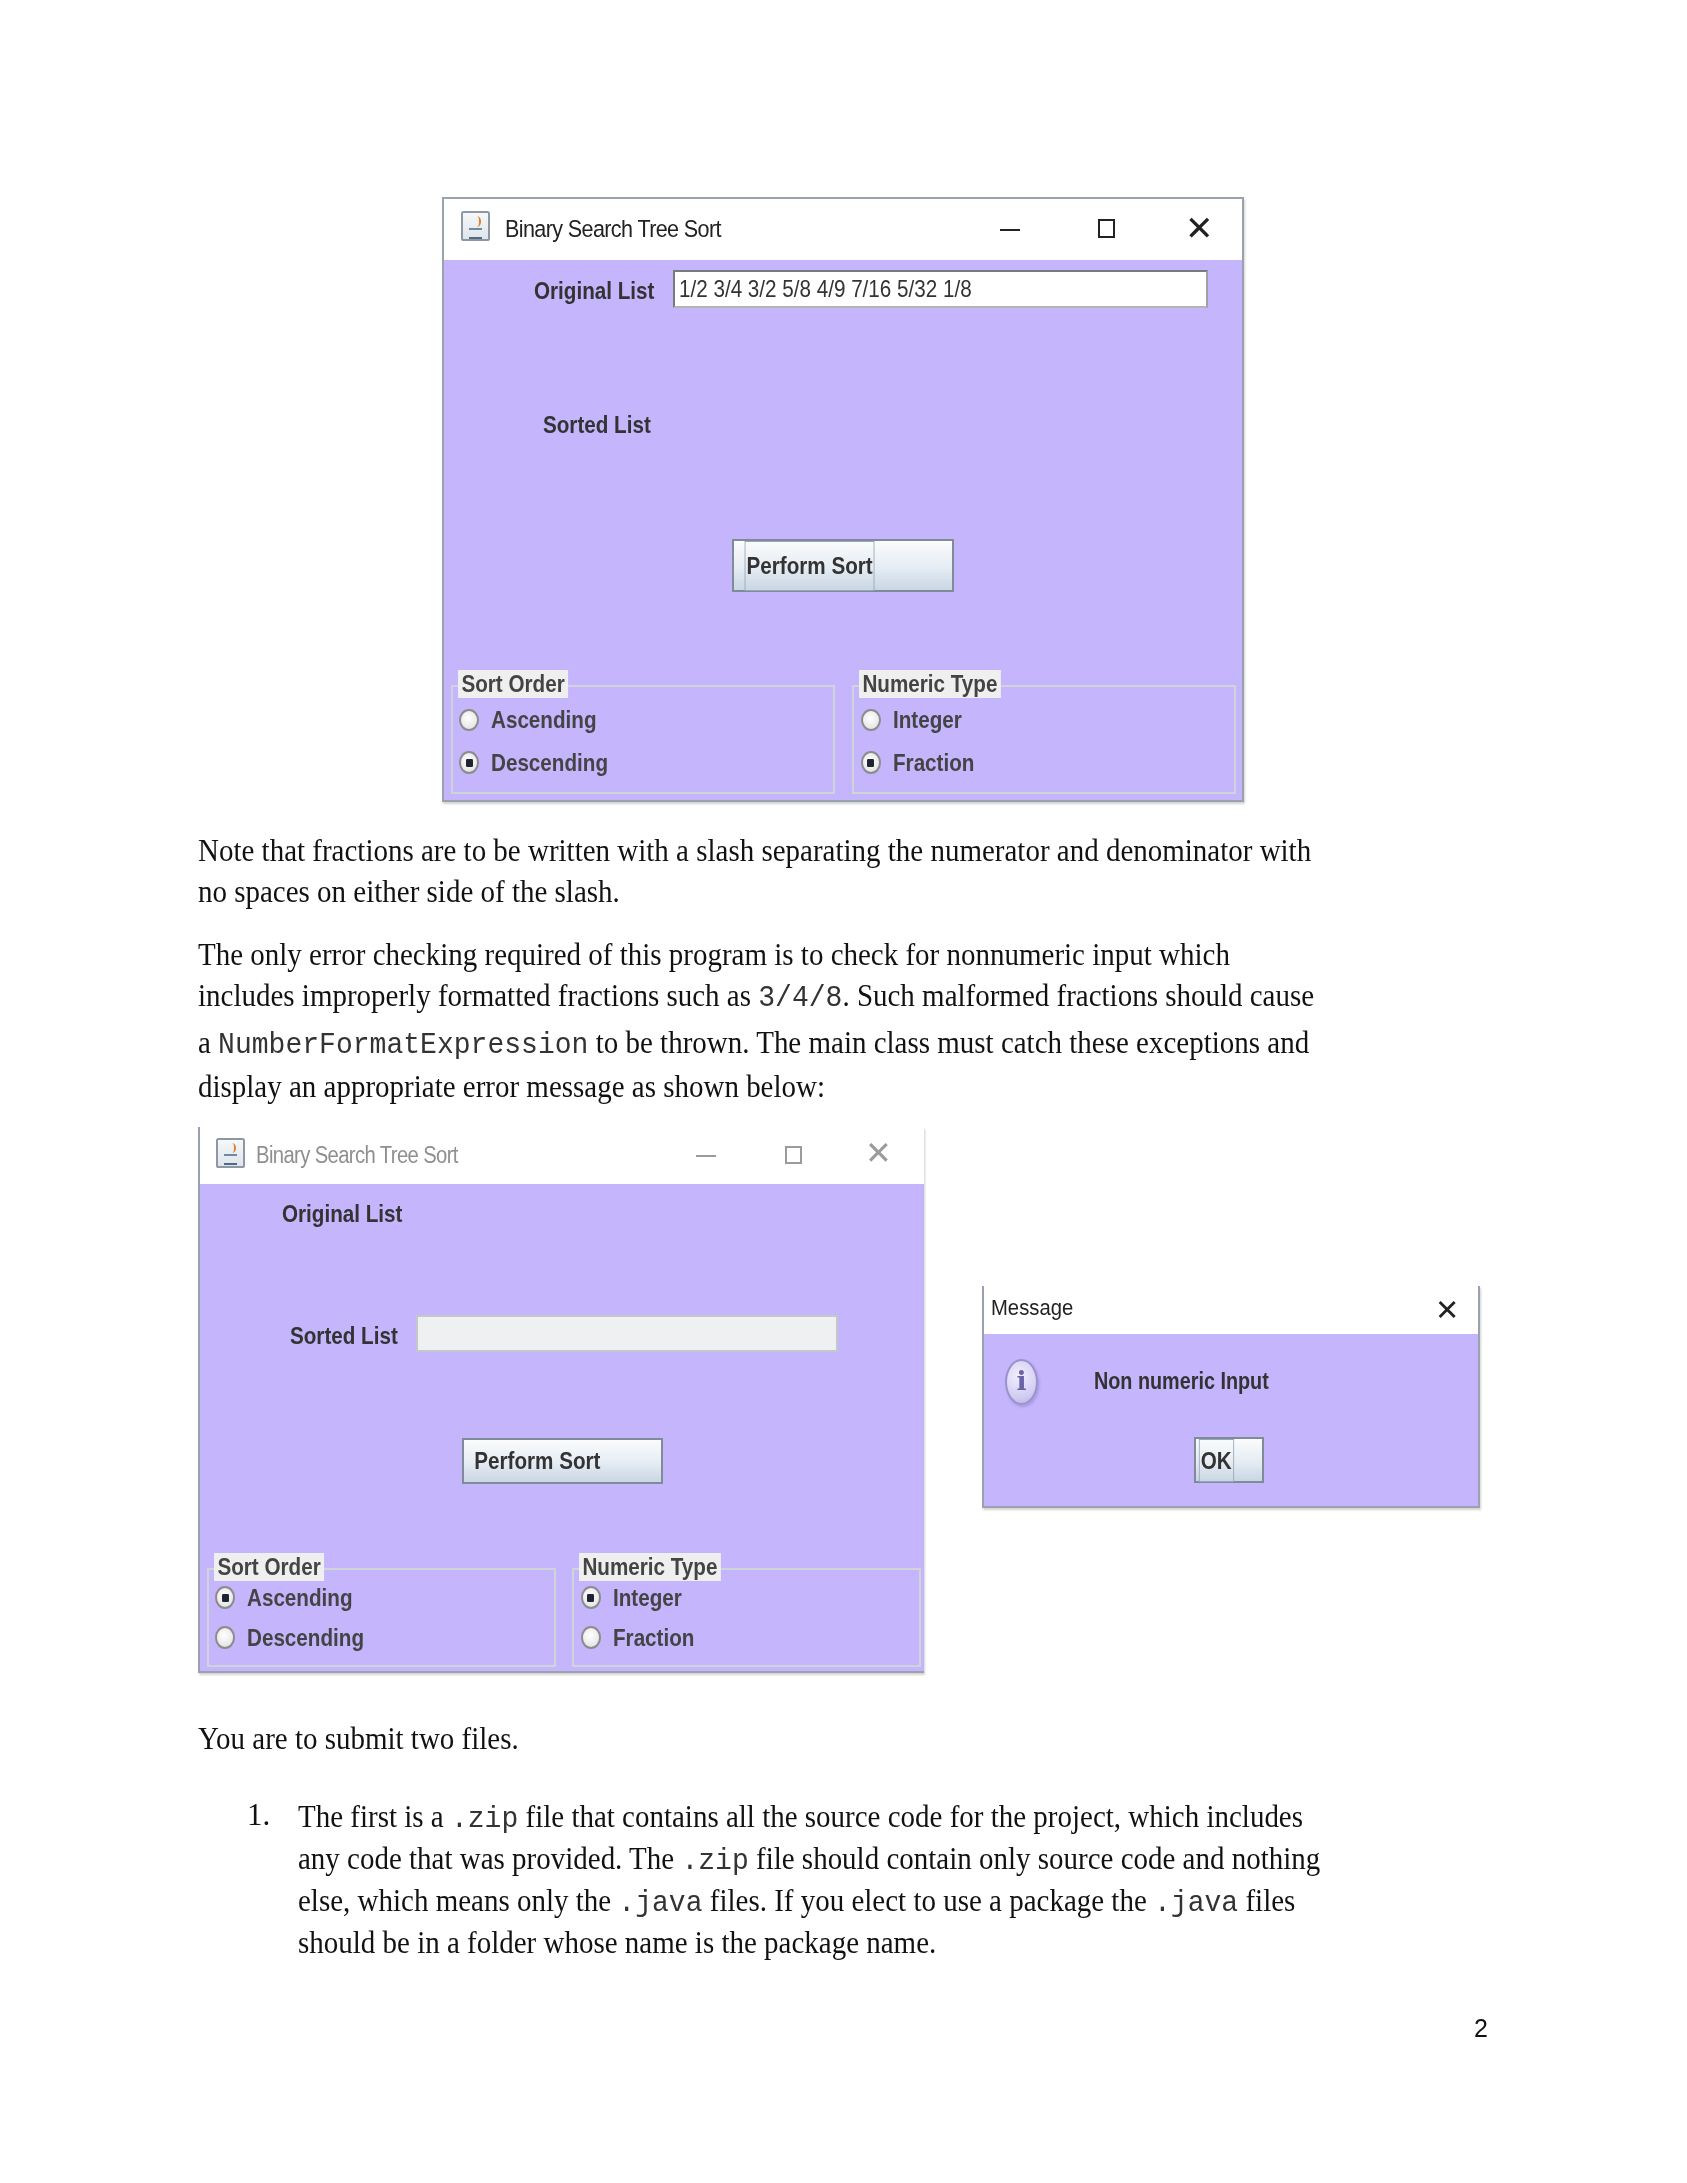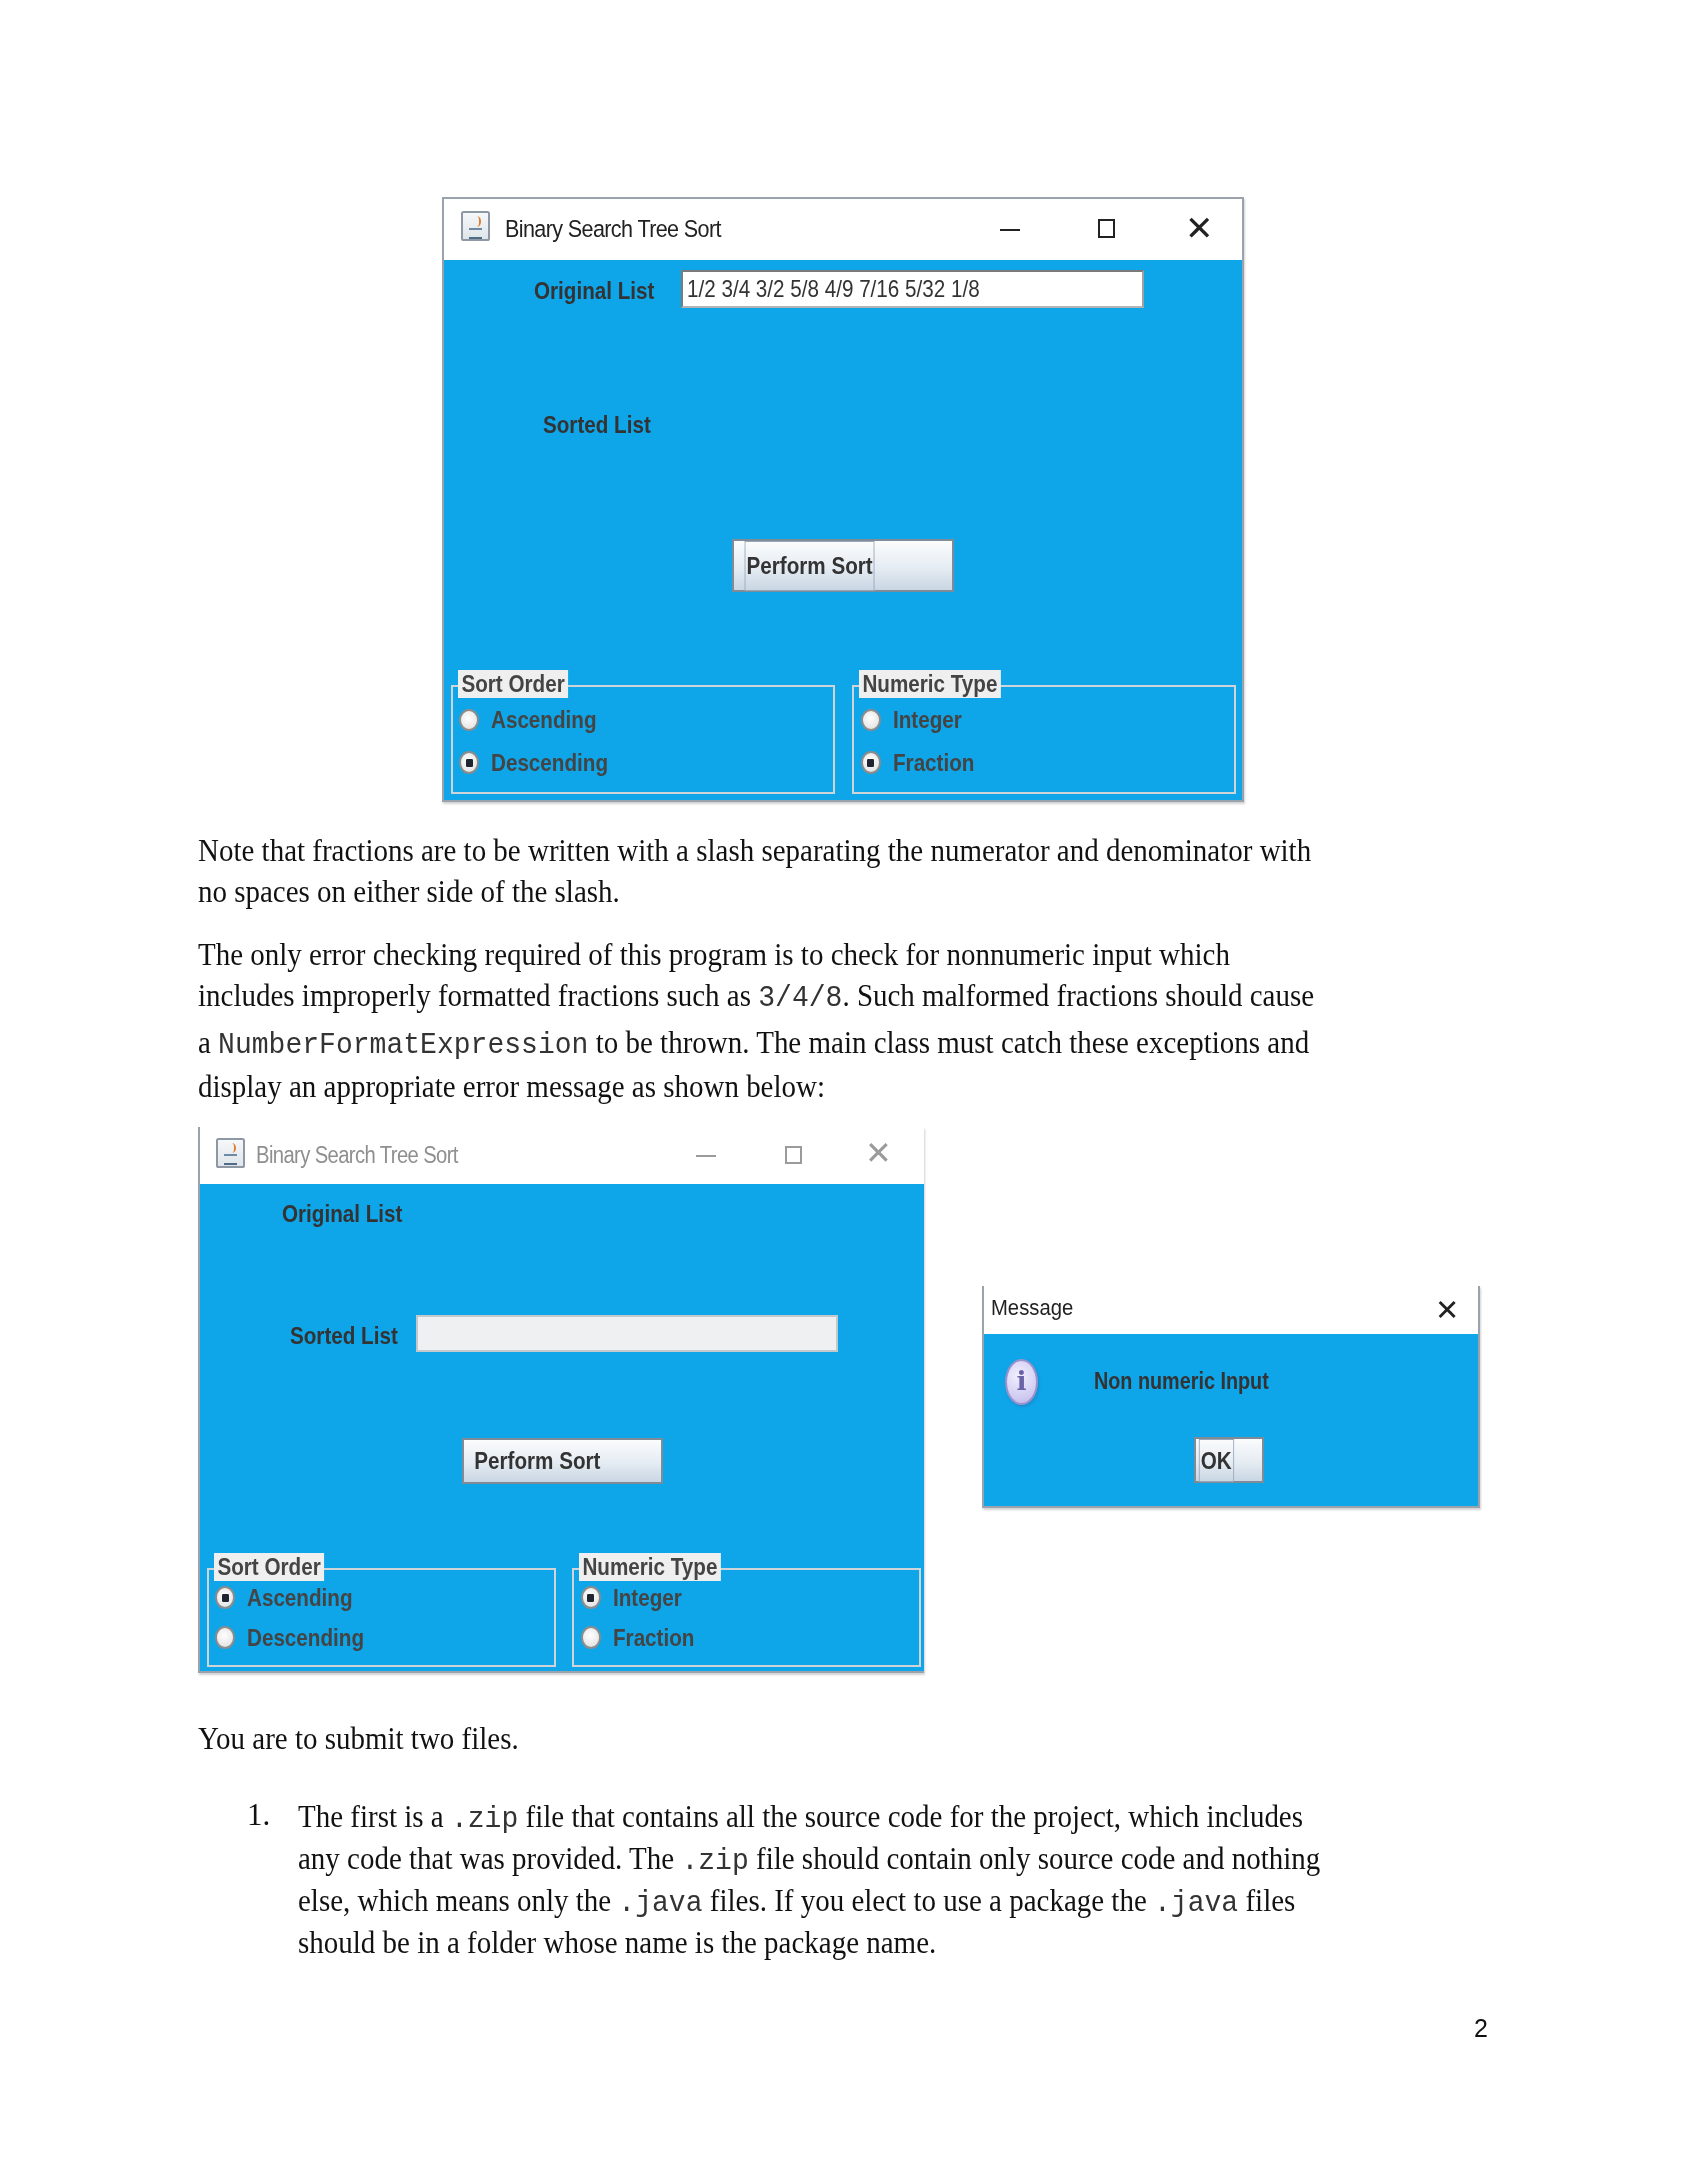--- a/index.html
+++ b/index.html
@@ -1,20 +1,20 @@
 <!DOCTYPE html>
 <html style="font-size:10.6px"><head>
 <meta charset="utf-8">
 <style>
   html, body { margin:0; padding:0; }
   body { width:1687px; height:2183px; background:#ffffff; position:relative; overflow:hidden;
          font-family:"Liberation Serif", serif; color:#111; }
 
   
-  .win { position:absolute; background:#0ea5e9; border:2px solid #9aa3ad; box-sizing:border-box;
+  .win { position:absolute; background:#c4b5fd; border:2px solid #9aa3ad; box-sizing:border-box;
          box-shadow: 1.3px 2px 2px rgba(0,0,0,0.18); }
   .titlebar { position:absolute; left:0; top:0; right:0; background:#ffffff;
               font-family:"Liberation Sans", sans-serif; color:#222; }
   .titlebar.dim { color:#8f8f8f; }
   .title-text { position:absolute; font-size:24.5px; letter-spacing:-0.7px; transform:scaleX(0.88); transform-origin:left center; }
   .java-icon { position:absolute; width:29px; height:30px; border:2px solid #8d98a4; border-radius:2.6px;
                background:linear-gradient(#f6f8fa,#dfe5ea); box-sizing:border-box; }
   .java-icon .cup { position:absolute; left:6px; top:14.6px; width:13.2px; height:7.3px; border-bottom:2.6px solid #4f6b86; border-top:2px solid #6d8aa5; }
   .java-icon .steam { position:absolute; left:9.3px; top:3.3px; width:6.6px; height:10.6px; border-radius:50%;
                       border-right:2.6px solid #e07d2c; }
@@ -80,21 +80,21 @@
     </div>
     <div class="wbtn" style="left:629px; top:0; width:66px; height:61px;">
       <div class="max-glyph" style="left:24.5px; top:20px;"></div>
     </div>
     <div class="wbtn" style="left:721px; top:0; width:66px; height:61px;">
       <div class="close-glyph" style="left:20px; top:12px;">✕</div>
     </div>
   </div>
 
   <div class="lbl" style="left:90px; top:78px;">Original List</div>
-  <div class="field editable" style="left:237px; top:71px; width:463px; height:38px; line-height:34px;">
+  <div class="field editable" style="left:229px; top:71px; width:535px; height:38px; line-height:34px;">
     <span>1/2 3/4 3/2 5/8 4/9 7/16 5/32 1/8</span>
   </div>
 
   <div class="lbl" style="left:99px; top:212px;">Sorted List</div>
 
   <div class="jbtn focused" style="left:288px; top:340px; width:222px; height:53px; line-height:48px;">
     <span class="inner">Perform Sort</span>
   </div>
 
   <div class="group" style="left:6.6px; top:486px; width:384px; height:109px;">

